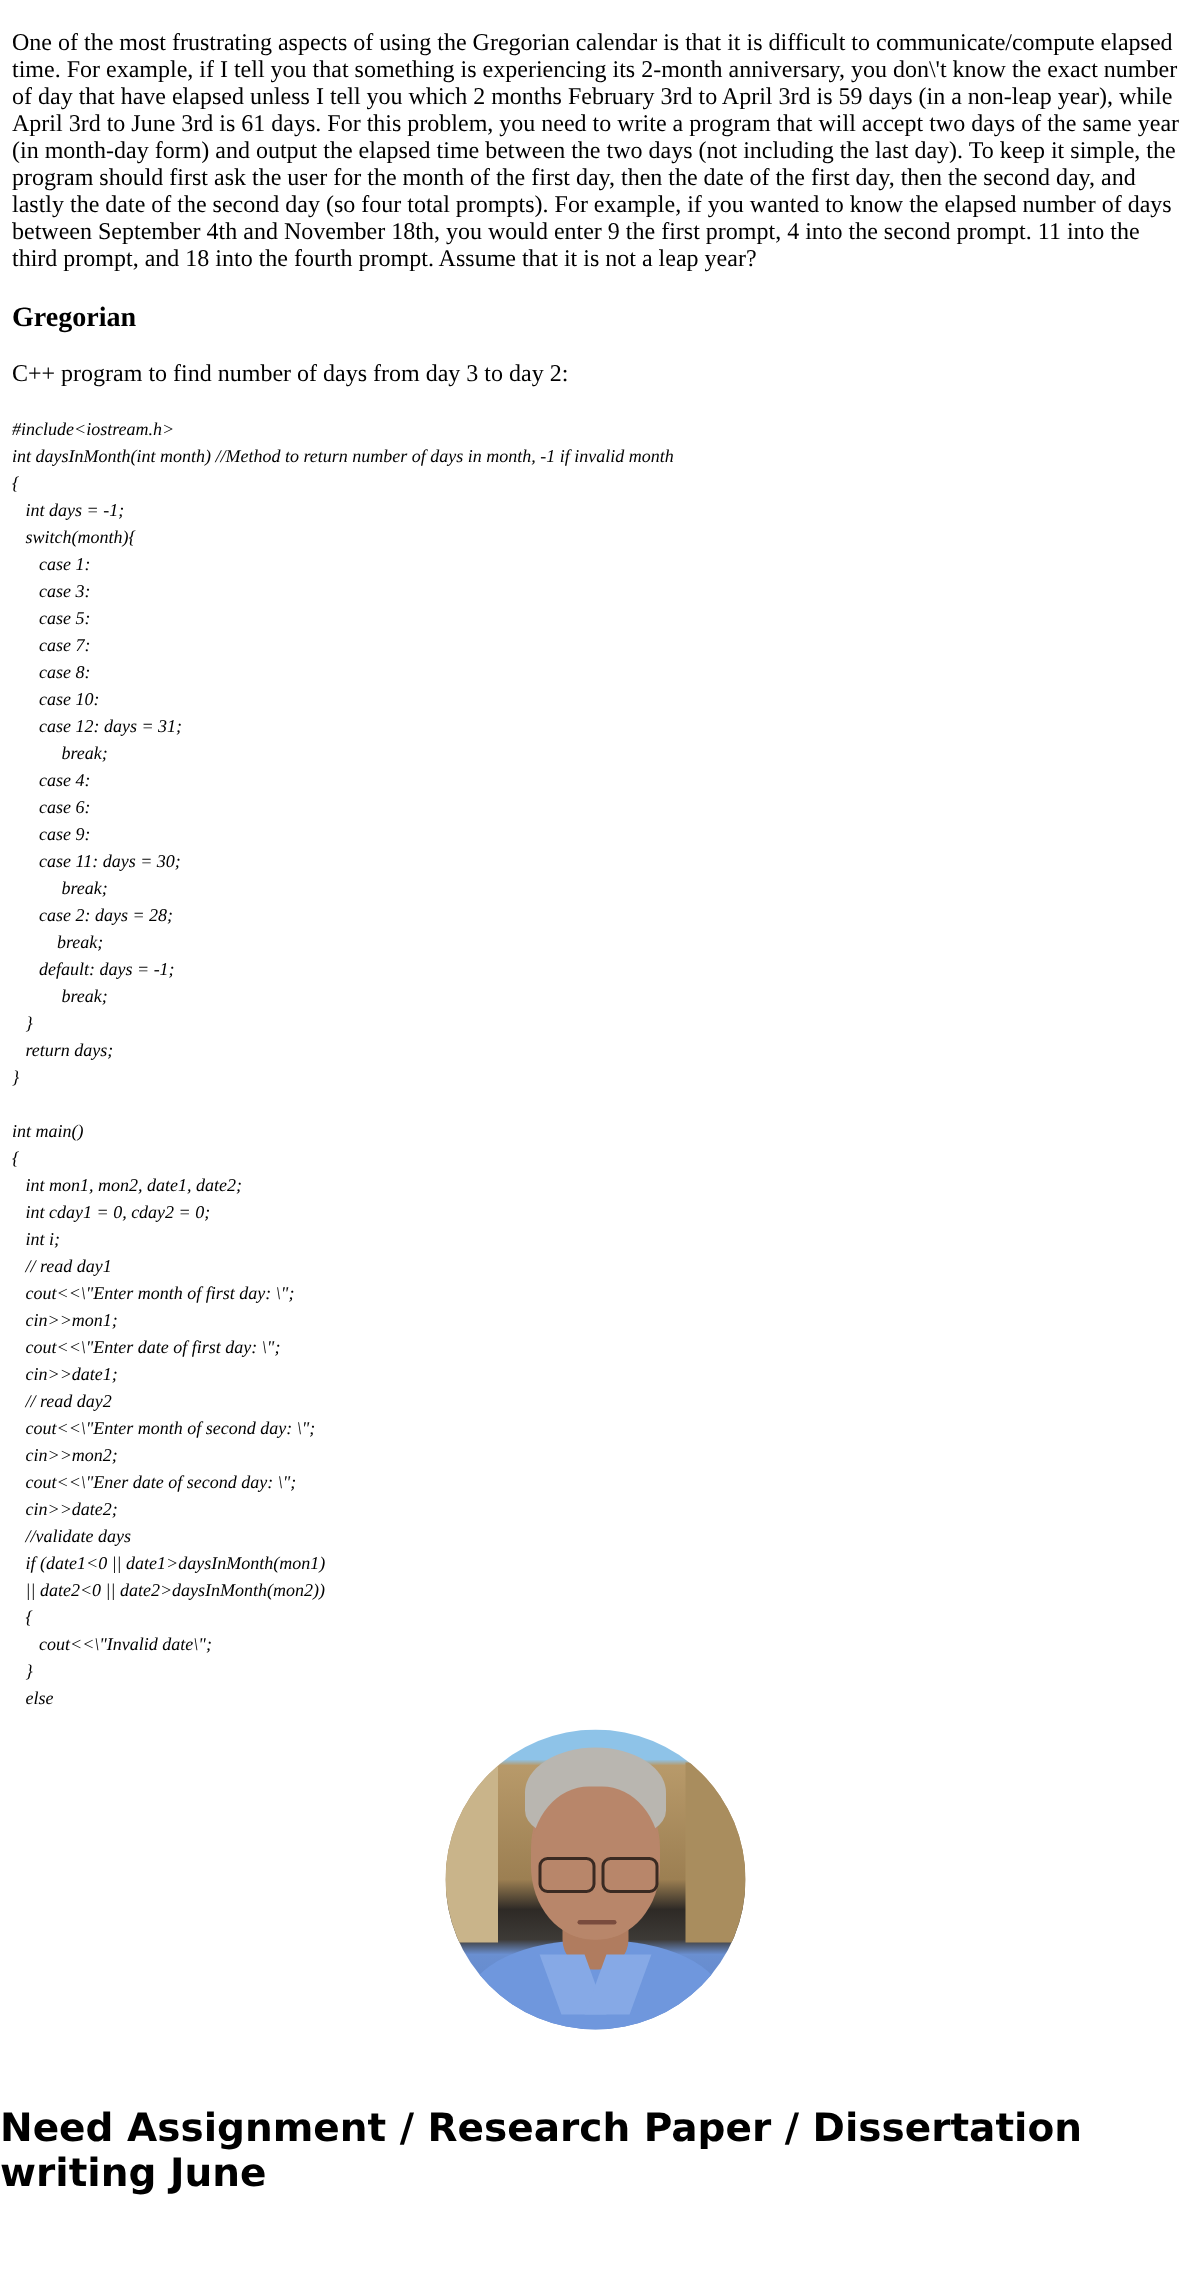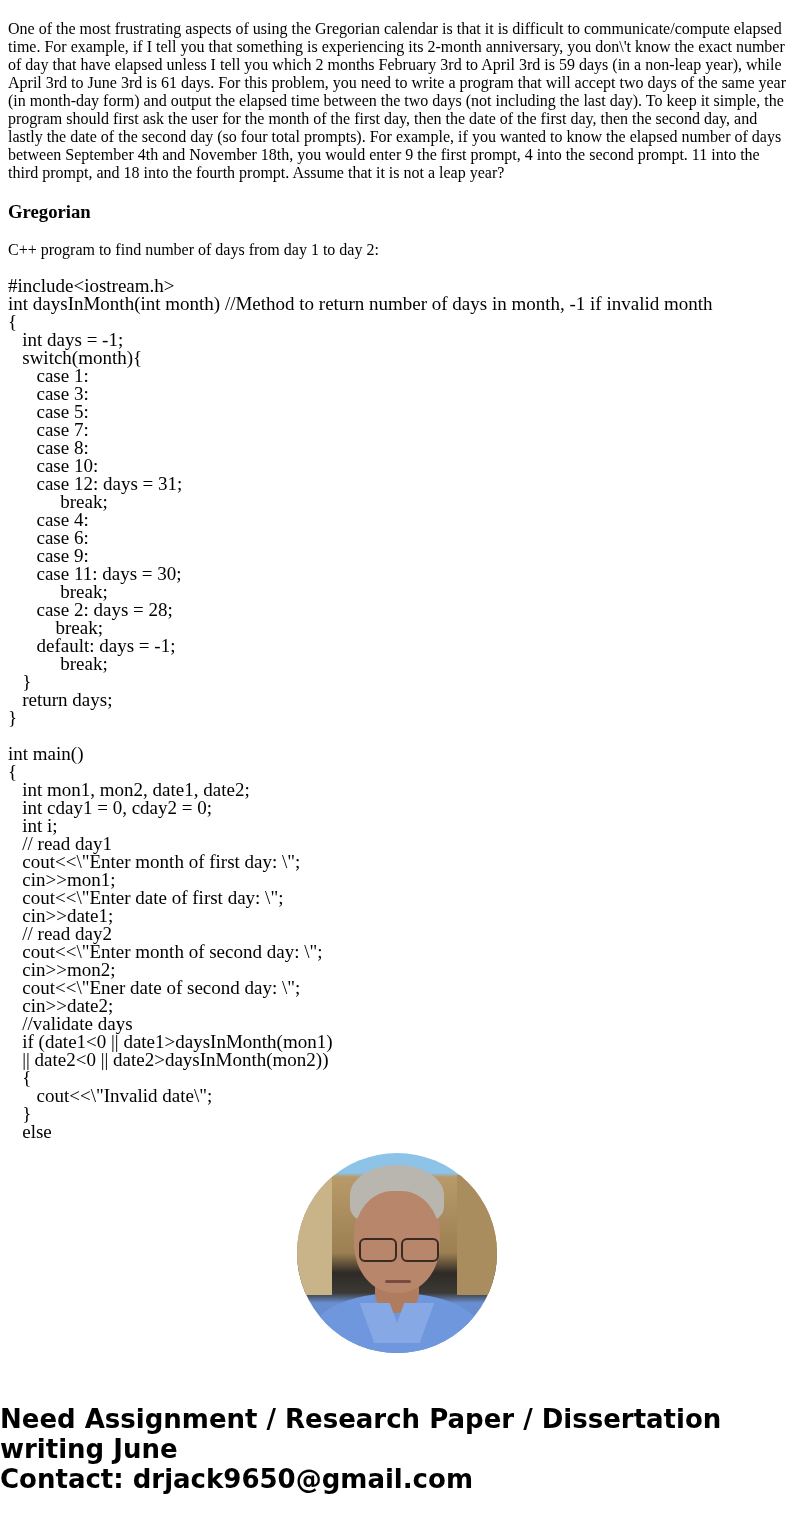--- a/index.html
+++ b/index.html
@@ -21,21 +21,21 @@
     }
     .question { margin: 0; }
     .solution-heading {
       font-family: "Liberation Serif", serif;
       font-weight: bold;
       font-size: 18.7px;
       line-height: 22px;
       margin: 19px 0 18px 0;
     }
     .intro { margin: 0 0 18px 0; }
-    .code { margin: 0; white-space: pre; font-family: "Liberation Serif", serif; font-size: 19px; line-height: 18px; }
+    .code { margin: 0; white-space: pre; font-family: "Liberation Serif", serif; font-size: 12px; line-height: 18px; font-style: italic; }
     .code-line { display: block; height: 18px; }
     .avatar-wrap {
       position: absolute;
       left: 297px;
       top: 1153px;
       width: 200px;
       height: 200px;
       border-radius: 50%;
       overflow: hidden;
     }
@@ -68,21 +68,21 @@
     .promo span { display: block; }
   </style>
 </head>
 <body>
 
 <div class="content">
   <p class="question">One of the most frustrating aspects of using the Gregorian calendar is that it is difficult to communicate/compute elapsed time. For example, if I tell you that something is experiencing its 2-month anniversary, you don\'t know the exact number of day that have elapsed unless I tell you which 2 months February 3rd to April 3rd is 59 days (in a non-leap year), while April 3rd to June 3rd is 61 days. For this problem, you need to write a program that will accept two days of the same year (in month-day form) and output the elapsed time between the two days (not including the last day). To keep it simple, the program should first ask the user for the month of the first day, then the date of the first day, then the second day, and lastly the date of the second day (so four total prompts). For example, if you wanted to know the elapsed number of days between September 4th and November 18th, you would enter 9 the first prompt, 4 into the second prompt. 11 into the third prompt, and 18 into the fourth prompt. Assume that it is not a leap year?</p>
 
   <h3 class="solution-heading">Gregorian</h3>
 
-  <p class="intro">C++ program to find number of days from day 1 to day 2:</p>
+  <p class="intro">C++ program to find number of days from day 3 to day 2:</p>
 
   <div class="code" id="code-block"><span class="code-line">#include&lt;iostream.h&gt;</span><span class="code-line">int daysInMonth(int month) //Method to return number of days in month, -1 if invalid month</span><span class="code-line">{</span><span class="code-line">   int days = -1;</span><span class="code-line">   switch(month){</span><span class="code-line">      case 1:</span><span class="code-line">      case 3:</span><span class="code-line">      case 5:</span><span class="code-line">      case 7:</span><span class="code-line">      case 8:</span><span class="code-line">      case 10:</span><span class="code-line">      case 12: days = 31;</span><span class="code-line">           break;</span><span class="code-line">      case 4:</span><span class="code-line">      case 6:</span><span class="code-line">      case 9:</span><span class="code-line">      case 11: days = 30;</span><span class="code-line">           break;</span><span class="code-line">      case 2: days = 28;</span><span class="code-line">          break;</span><span class="code-line">      default: days = -1;</span><span class="code-line">           break;</span><span class="code-line">   }</span><span class="code-line">   return days;</span><span class="code-line">}</span><span class="code-line"></span><span class="code-line">int main()</span><span class="code-line">{</span><span class="code-line">   int mon1, mon2, date1, date2;</span><span class="code-line">   int cday1 = 0, cday2 = 0;</span><span class="code-line">   int i;</span><span class="code-line">   // read day1</span><span class="code-line">   cout&lt;&lt;\"Enter month of first day: \";</span><span class="code-line">   cin&gt;&gt;mon1;</span><span class="code-line">   cout&lt;&lt;\"Enter date of first day: \";</span><span class="code-line">   cin&gt;&gt;date1;</span><span class="code-line">   // read day2</span><span class="code-line">   cout&lt;&lt;\"Enter month of second day: \";</span><span class="code-line">   cin&gt;&gt;mon2;</span><span class="code-line">   cout&lt;&lt;\"Ener date of second day: \";</span><span class="code-line">   cin&gt;&gt;date2;</span><span class="code-line">   //validate days</span><span class="code-line">   if (date1&lt;0 || date1&gt;daysInMonth(mon1)</span><span class="code-line">   || date2&lt;0 || date2&gt;daysInMonth(mon2))</span><span class="code-line">   {</span><span class="code-line">      cout&lt;&lt;\"Invalid date\";</span><span class="code-line">   }</span><span class="code-line">   else</span></div>
 </div>
 
 <div class="avatar-wrap">
   <div class="avatar">
     <div class="wall-left"></div>
     <div class="wall-right"></div>
     <div class="shirt"></div>
     <div class="neck"></div>
@@ -93,14 +93,13 @@
     <div class="face" style="top:38px;height:102px;"></div>
     <div class="glasses-l"></div>
     <div class="glasses-r"></div>
     <div class="mouth"></div>
   </div>
 </div>
 
 <div class="promo">
   <span>Need Assignment / Research Paper / Dissertation</span>
   <span>writing June</span>
-  <span>Contact: drjack9650@gmail.com</span>
 </div>
 
 </body></html>

